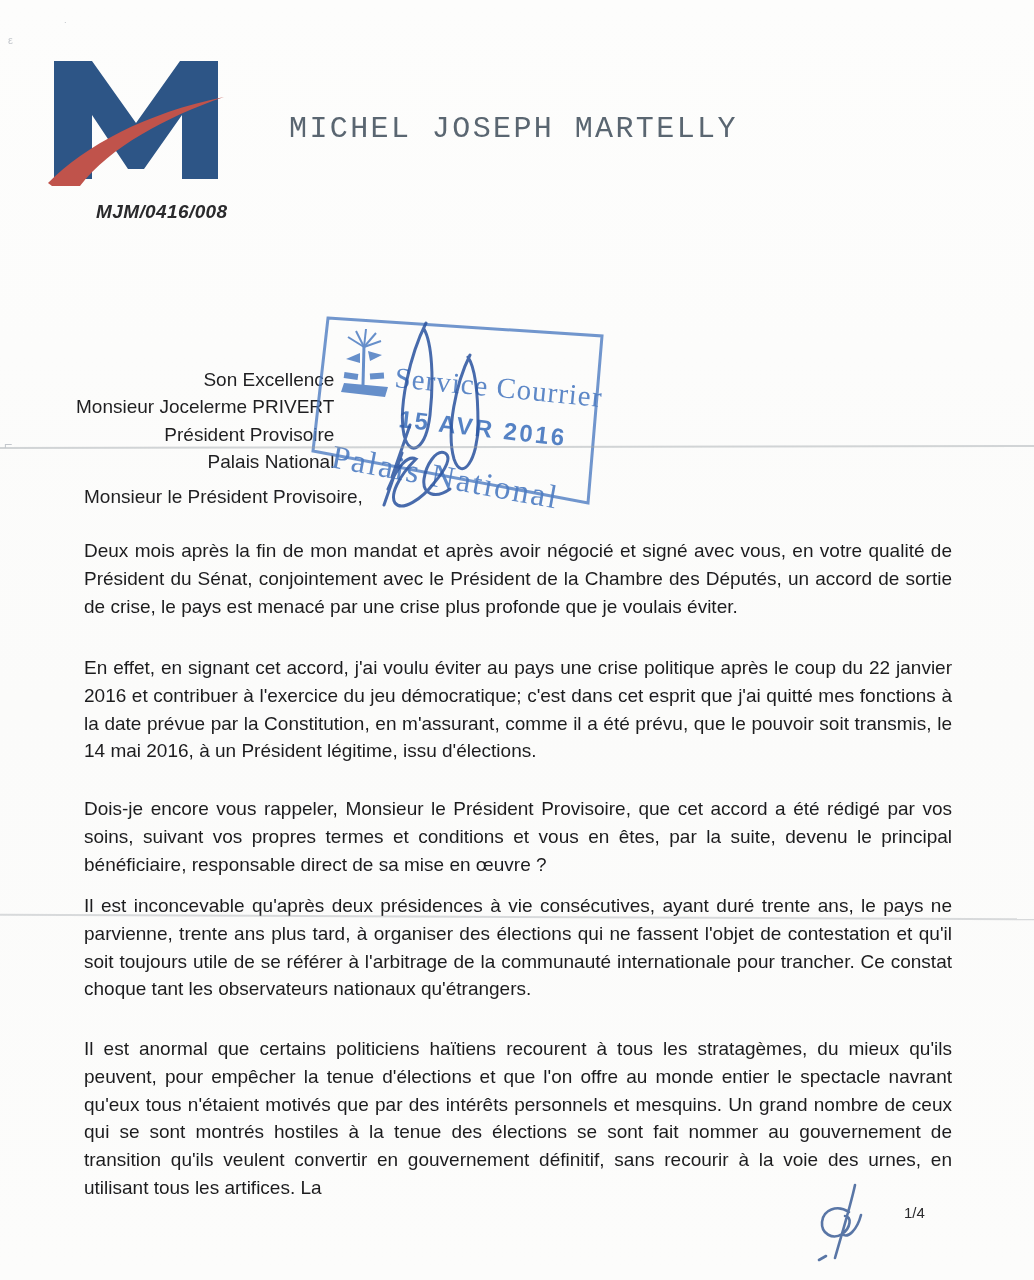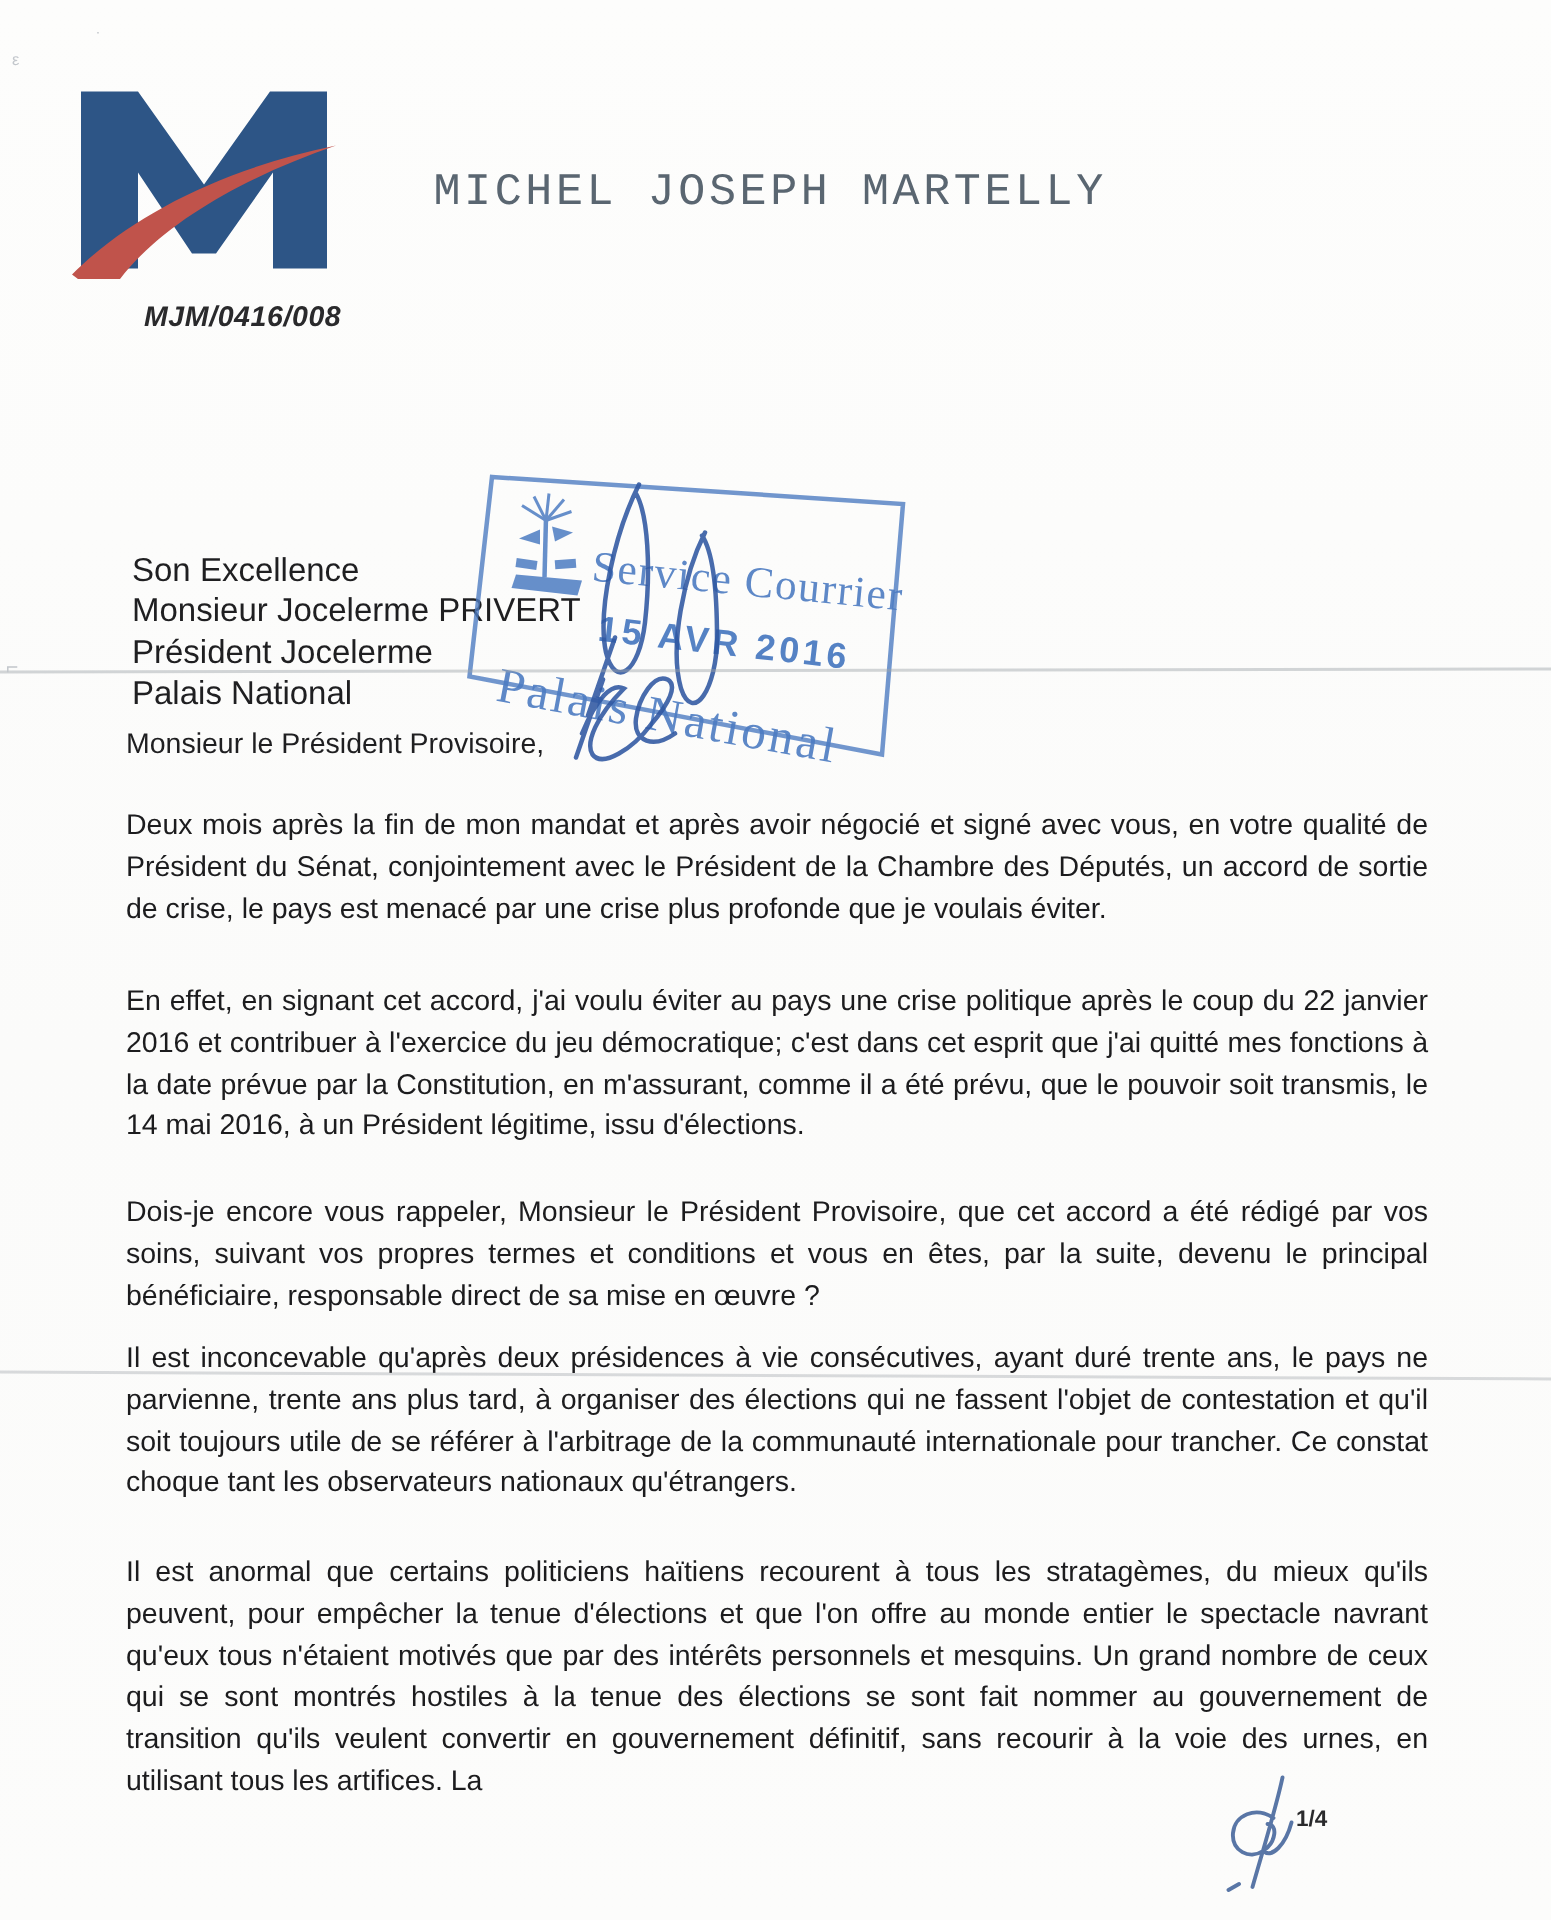--- a/index.html
+++ b/index.html
@@ -27,37 +27,37 @@
     color:#5a6671;
   }
   .reference {
     left:96px; top:201px;
     font-size:19px; font-style:italic; font-weight:700;
     letter-spacing:.4px; color:#2a2a2c;
   }
 
   
   .dateline { left:84px; top:297px; font-size:19px; color:#1f1f21; }
-  .recipient { left:88px; top:366px; font-size:22px; line-height:27.3px; color:#1f1f21; }
+  .recipient { left:76px; top:366px; font-size:19px; line-height:27.3px; color:#1f1f21;text-align:right; }
   .salutation { left:84px; top:486px; font-size:19px; color:#1f1f21; }
   .para {
     left:84px; width:868px;
     font-size:19px; line-height:27.8px;
     text-align:justify; text-justify:inter-word;
     color:#1c1c1e;
   }
   .p1 { top:537px; }
   .p2 { top:654px; }
   .p3 { top:795px; }
   .p4 { top:892px; }
   .p5 { top:1035px; }
 
   .page-number {
-    left:864px; top:1204px;
-    font-size:15px; font-weight:700; color:#2a2a2c;
+    left:904px; top:1204px;
+    font-size:15px; font-weight:400; color:#2a2a2c;
   }
 
   
   .artifact-line-1 {
     left:0; top:446px; width:1034px; height:2px;
     background:rgba(158,163,168,.45);
     transform:rotate(-.12deg); pointer-events:none;
   }
   .artifact-line-2 {
     left:0; top:916px; width:1034px; height:2px;
@@ -76,21 +76,21 @@
     <path d="M 2,130 C 40,92 100,60 178,44 C 120,64 64,94 34,133 L 6,133 Z" fill="#c0534b"></path>
   </svg>
 
   <div class="abs brand-title">MICHEL JOSEPH MARTELLY</div>
   <div class="abs reference">MJM/0416/008</div>
 
 
   <div class="abs recipient">
     <div>Son Excellence</div>
     <div>Monsieur Jocelerme PRIVERT</div>
-    <div>Président Jocelerme</div>
+    <div>Président Provisoire</div>
     <div>Palais National</div>
   </div>
 
   <svg class="abs" style="left:298px; top:307px;" width="326" height="222" viewBox="0 0 326 222">
 
     <polygon points="30,11 304,29 290,196 15,144" fill="none" stroke="#4d7cc2" stroke-width="3" opacity=".8"></polygon>
 
     <g stroke="#4d7cc2" fill="#4d7cc2" opacity=".85">
       <path d="M 46,76 L 90,80 L 87,90 L 43,85 Z" stroke="none"></path>
       <line x1="66" y1="38" x2="65" y2="78" stroke-width="3"></line>

